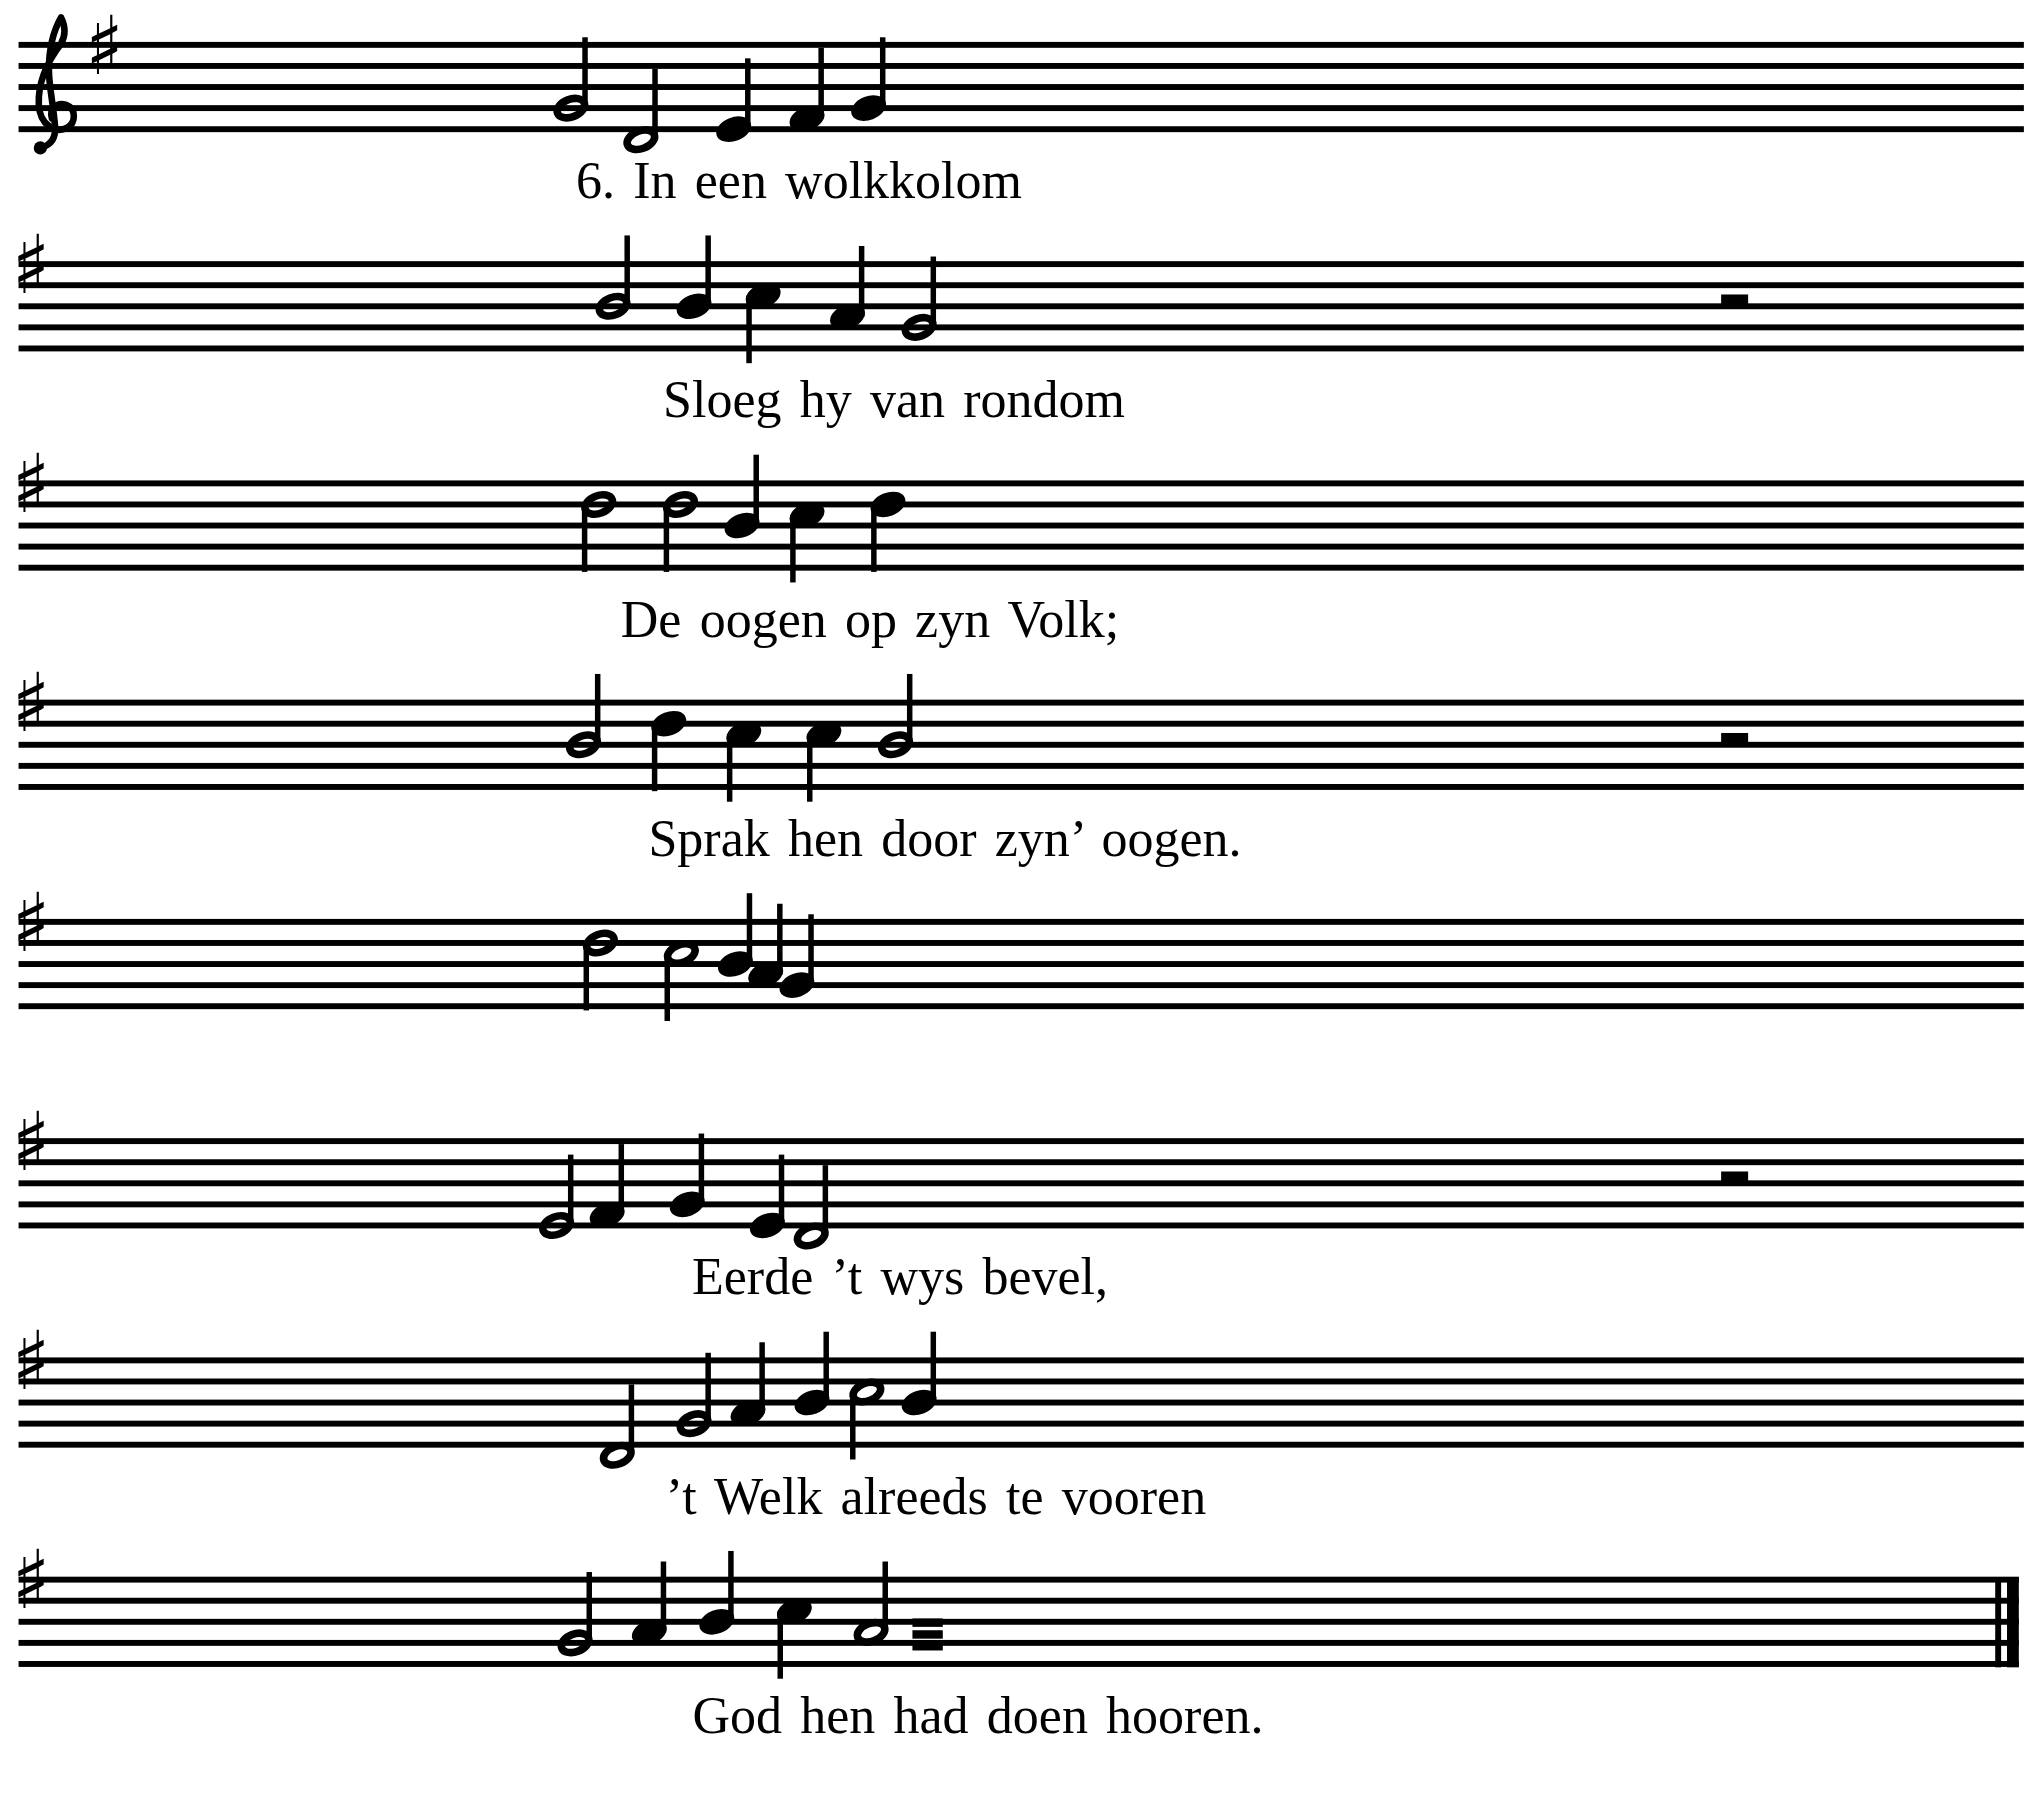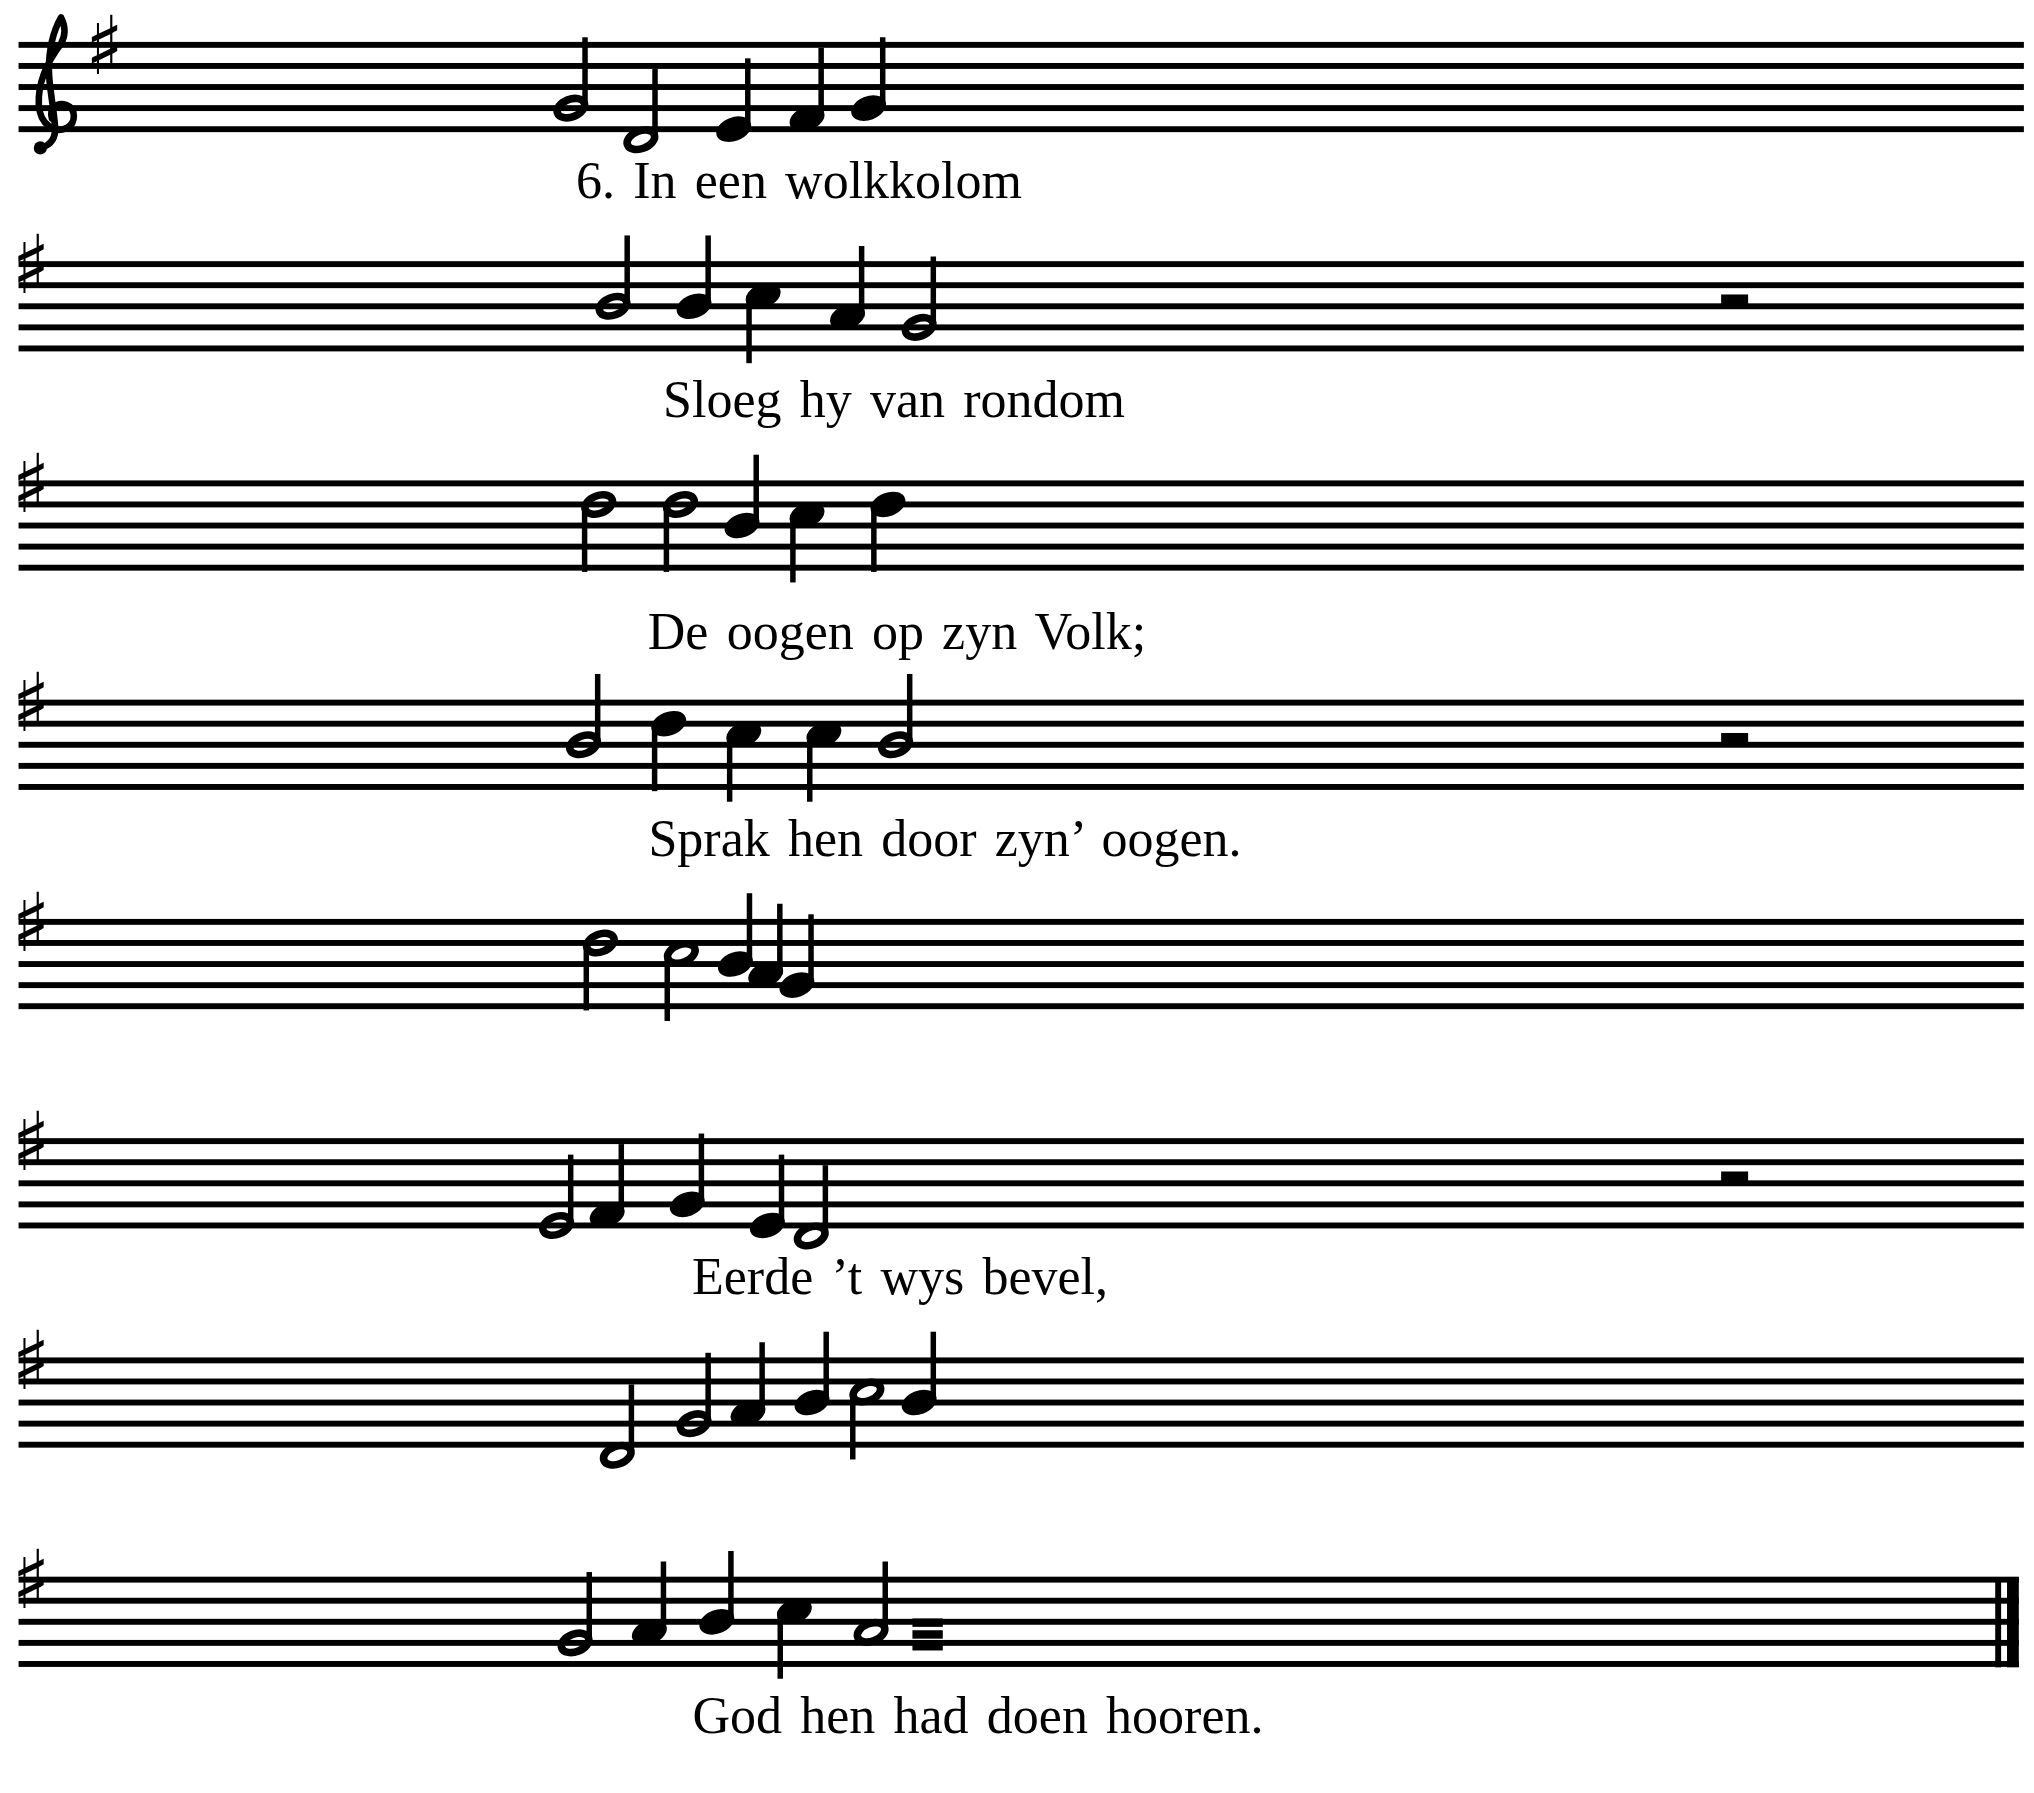--- a/index.html
+++ b/index.html
@@ -160,18 +160,19 @@
       <rect x="1046.5" y="1851.5" width="6.5" height="84" fill="#000"></rect>
       <rect x="1082" y="1919" width="36" height="10" fill="#000"></rect>
       <rect x="1082" y="1933" width="36" height="10" fill="#000"></rect>
       <rect x="1082" y="1947" width="36" height="10" fill="#000"></rect>
       <rect x="2366" y="1870" width="7" height="107" fill="#000"></rect>
       <rect x="2380" y="1870" width="14" height="107" fill="#000"></rect>
     </svg>
 
   <div class="lyric" style="left: 799px; top: 155px;">6. In een wolkkolom</div>
   <div class="lyric" style="left: 894px; top: 374px;">Sloeg hy van rondom</div>
-  <div class="lyric" style="left: 897px; top: 594px; margin-top: 12px;">De oogen op zyn Volk;</div>
+  <div class="lyric" style="left: 870px; top: 594px;">De oogen op zyn Volk;</div>
   <div class="lyric" style="left: 945px; top: 813px;">Sprak hen door zyn’ oogen.</div>
   <div class="lyric" style="left: 860px; top: 1251px; margin-left: 40px;">Eerde ’t wys bevel,</div>
+  <div class="lyric" style="left: 936px; top: 1471px;">’t Welk alreeds te vooren</div>
   <div class="lyric" style="left: 978px; top: 1690px;">God hen had doen hooren.</div>
 </div>
 
 
 </body></html>

